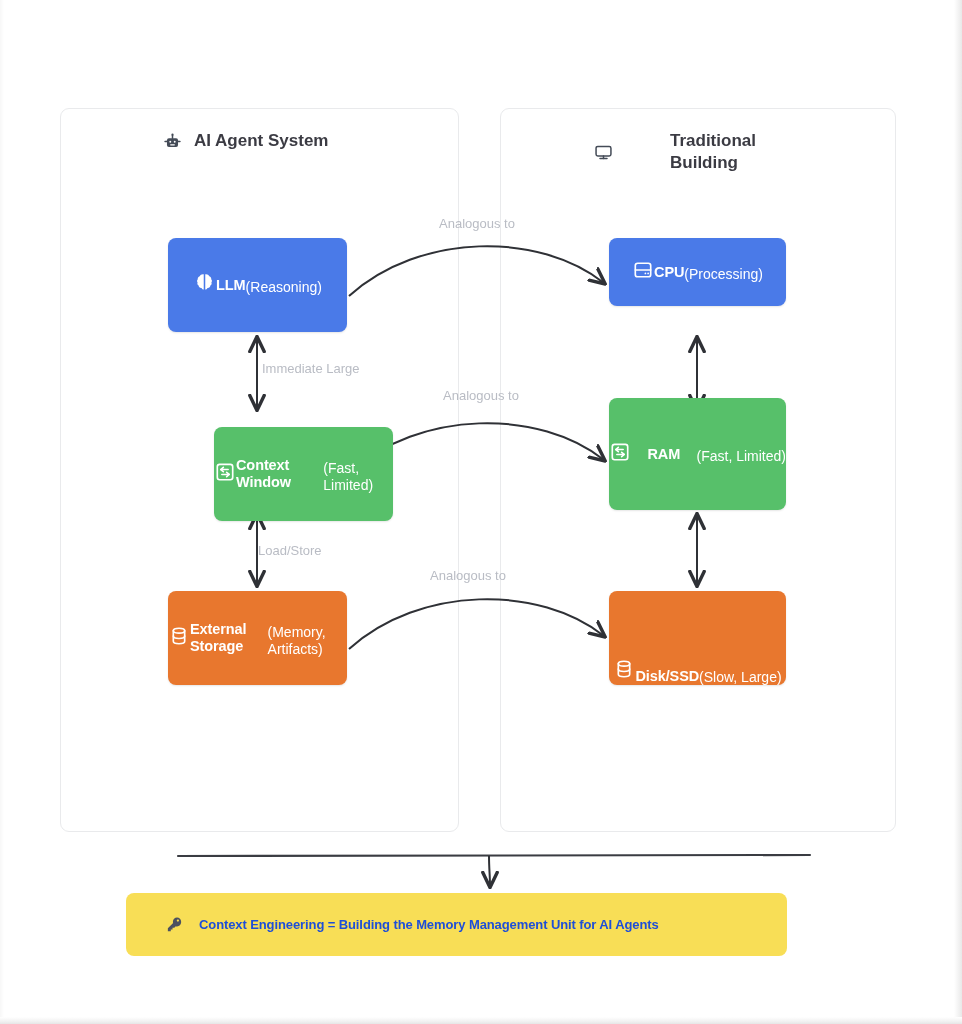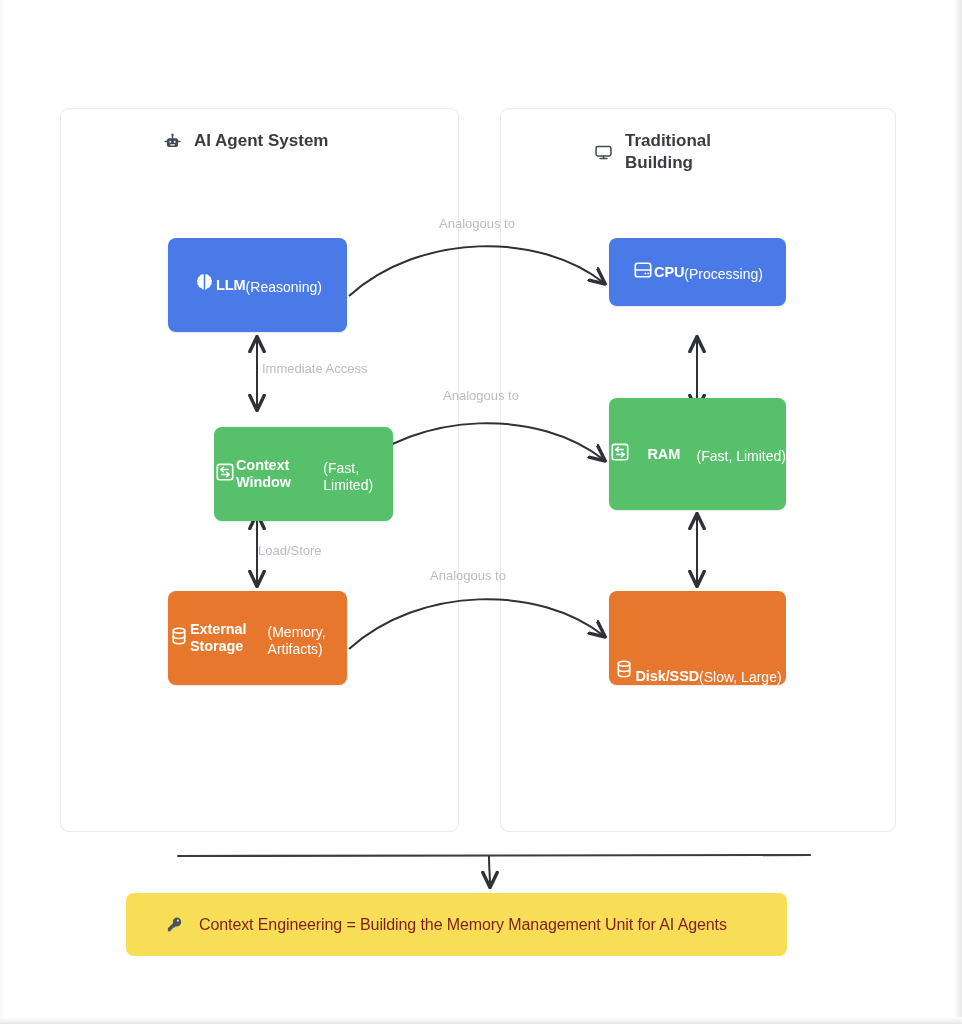--- a/index.html
+++ b/index.html
@@ -65,21 +65,21 @@
     position: absolute;
     display: flex;
     align-items: center;
     gap: 12px;
     font-size: 17px;
     font-weight: bold;
     color: #3b3b43;
   }
   #hdr-left  { left: 163px; top: 131px; }
   #hdr-right { left: 594px; top: 130px; align-items: center; }
-  #hdr-right .hdr-text { line-height: 1.30; }
+  #hdr-right .hdr-text { line-height: 1.30; margin-left: 45px; }
 
   .hdr-icon { display: flex; align-items: center; color: #444b57; }
 
   .node {
     position: absolute;
     border-radius: 8px;
     color: #ffffff;
     display: flex;
     flex-direction: row;
     align-items: center;
@@ -134,23 +134,23 @@
     width: 661px; height: 63px;
     background: #f8de56;
     border-radius: 8px;
     display: flex;
     align-items: center;
     box-sizing: border-box;
     padding-left: 39px;
     gap: 15px;
   }
   #banner .banner-text {
-    font-size: 16px;
-    font-weight: normal;
-    color: #7f1d1d;
+    font-size: 13px;
+    font-weight: bold;
+    color: #1d4ed8;
     letter-spacing: -0.1px;
   }
   #banner .banner-icon { line-height: 0; color: #4b5160; }
 </style>
 </head>
 <body>
 
 <div id="canvas">
 
   <div id="edge-left"></div>
@@ -288,21 +288,21 @@
         <path d="M5.8,12 C5.8,13.5 8.6,14.7 12,14.7 C15.4,14.7 18.2,13.5 18.2,12"></path>
       </svg>
     </span>
     <span class="node-title">Disk/SSD</span>
     <span class="node-sub">(Slow, Large)</span>
   </div>
 
   <div class="edge-label" id="lbl-a1">Analogous to</div>
   <div class="edge-label" id="lbl-a2">Analogous to</div>
   <div class="edge-label" id="lbl-a3">Analogous to</div>
-  <div class="edge-label" id="lbl-v1">Immediate Access</div>
+  <div class="edge-label" id="lbl-v1">Immediate Large</div>
   <div class="edge-label" id="lbl-v2">Load/Store</div>
 
   <div id="banner">
     <span class="banner-icon">
       <svg width="19" height="19" viewBox="0 0 24 24" fill="currentColor">
         <path d="M15.2,3.2 C12.3,3.2 10.0,5.5 10.0,8.4 C10.0,9.0 10.1,9.5 10.3,10.0 L3.6,16.7 L3.6,20.4 L7.3,20.4 L7.3,18.2 L9.5,18.2 L9.5,16.0 L11.7,16.0 L13.6,14.1 C14.1,14.3 14.6,14.4 15.2,14.4 C18.1,14.4 20.4,12.1 20.4,9.2 L20.4,8.4 C20.4,5.5 18.1,3.2 15.2,3.2 Z M16.3,8.5 C15.5,8.5 14.9,7.9 14.9,7.1 C14.9,6.3 15.5,5.7 16.3,5.7 C17.1,5.7 17.7,6.3 17.7,7.1 C17.7,7.9 17.1,8.5 16.3,8.5 Z"></path>
       </svg>
     </span>
     <span class="banner-text">Context Engineering = Building the Memory Management Unit for AI Agents</span>
   </div>

